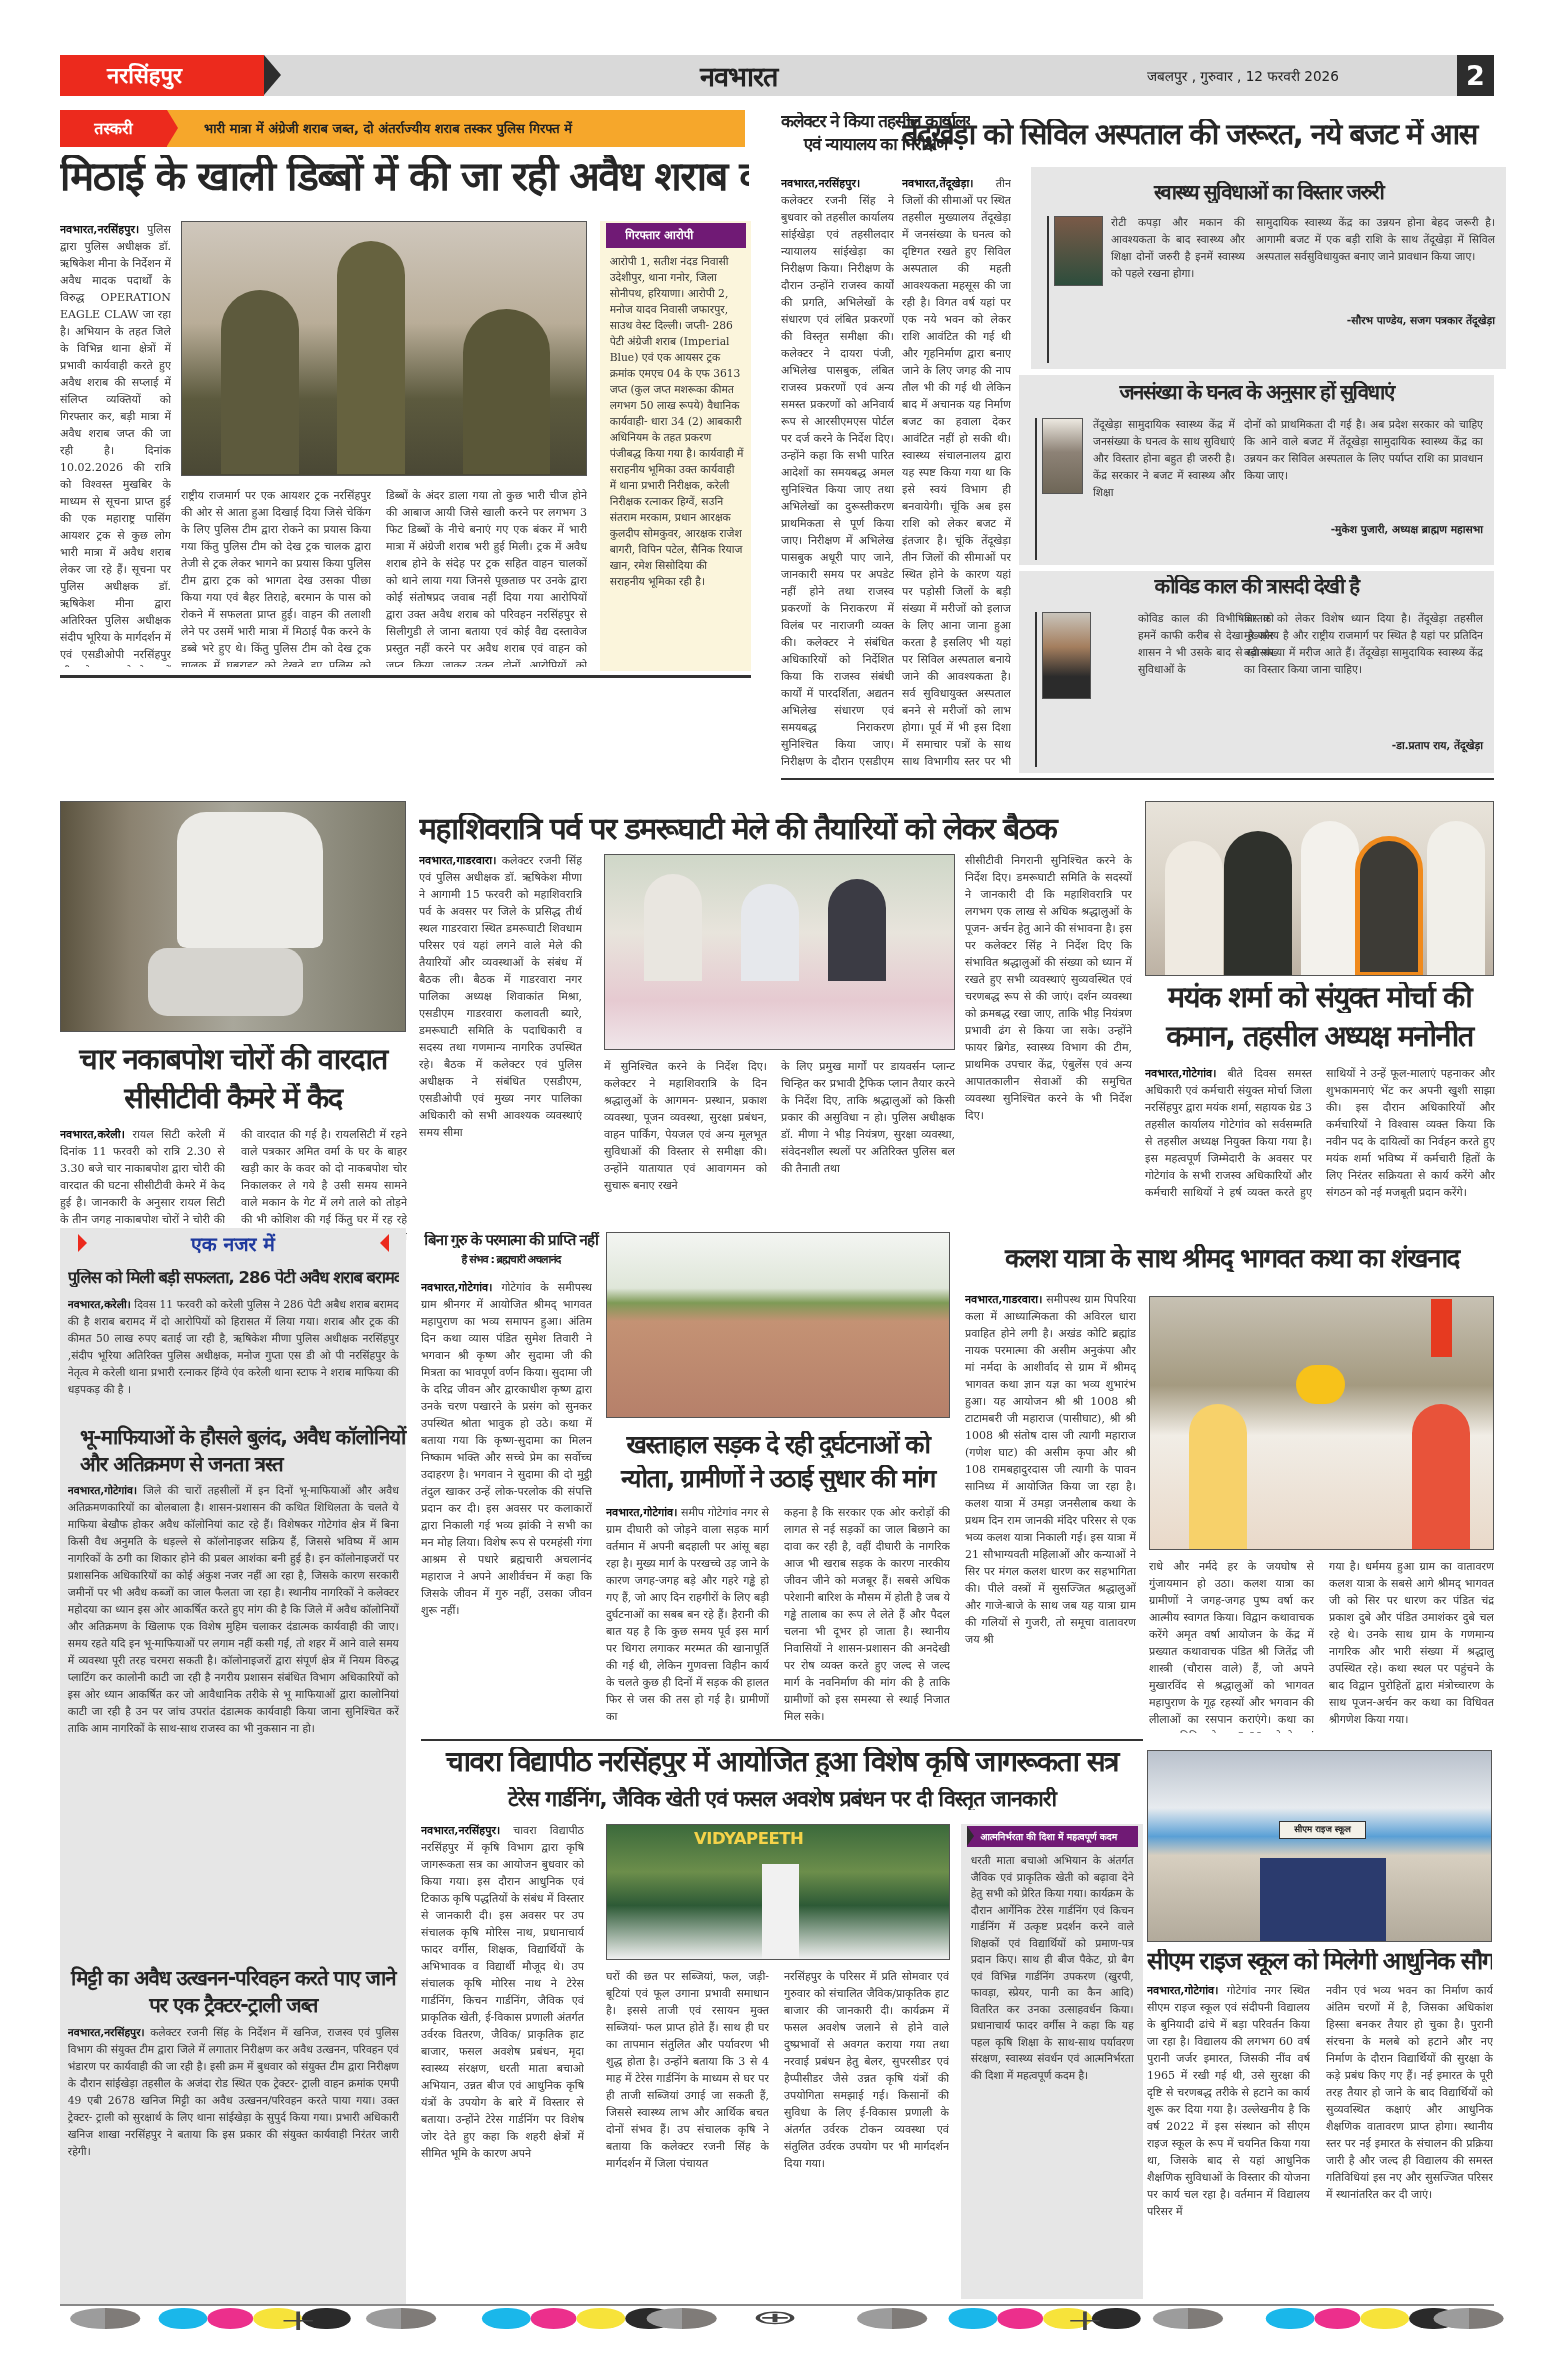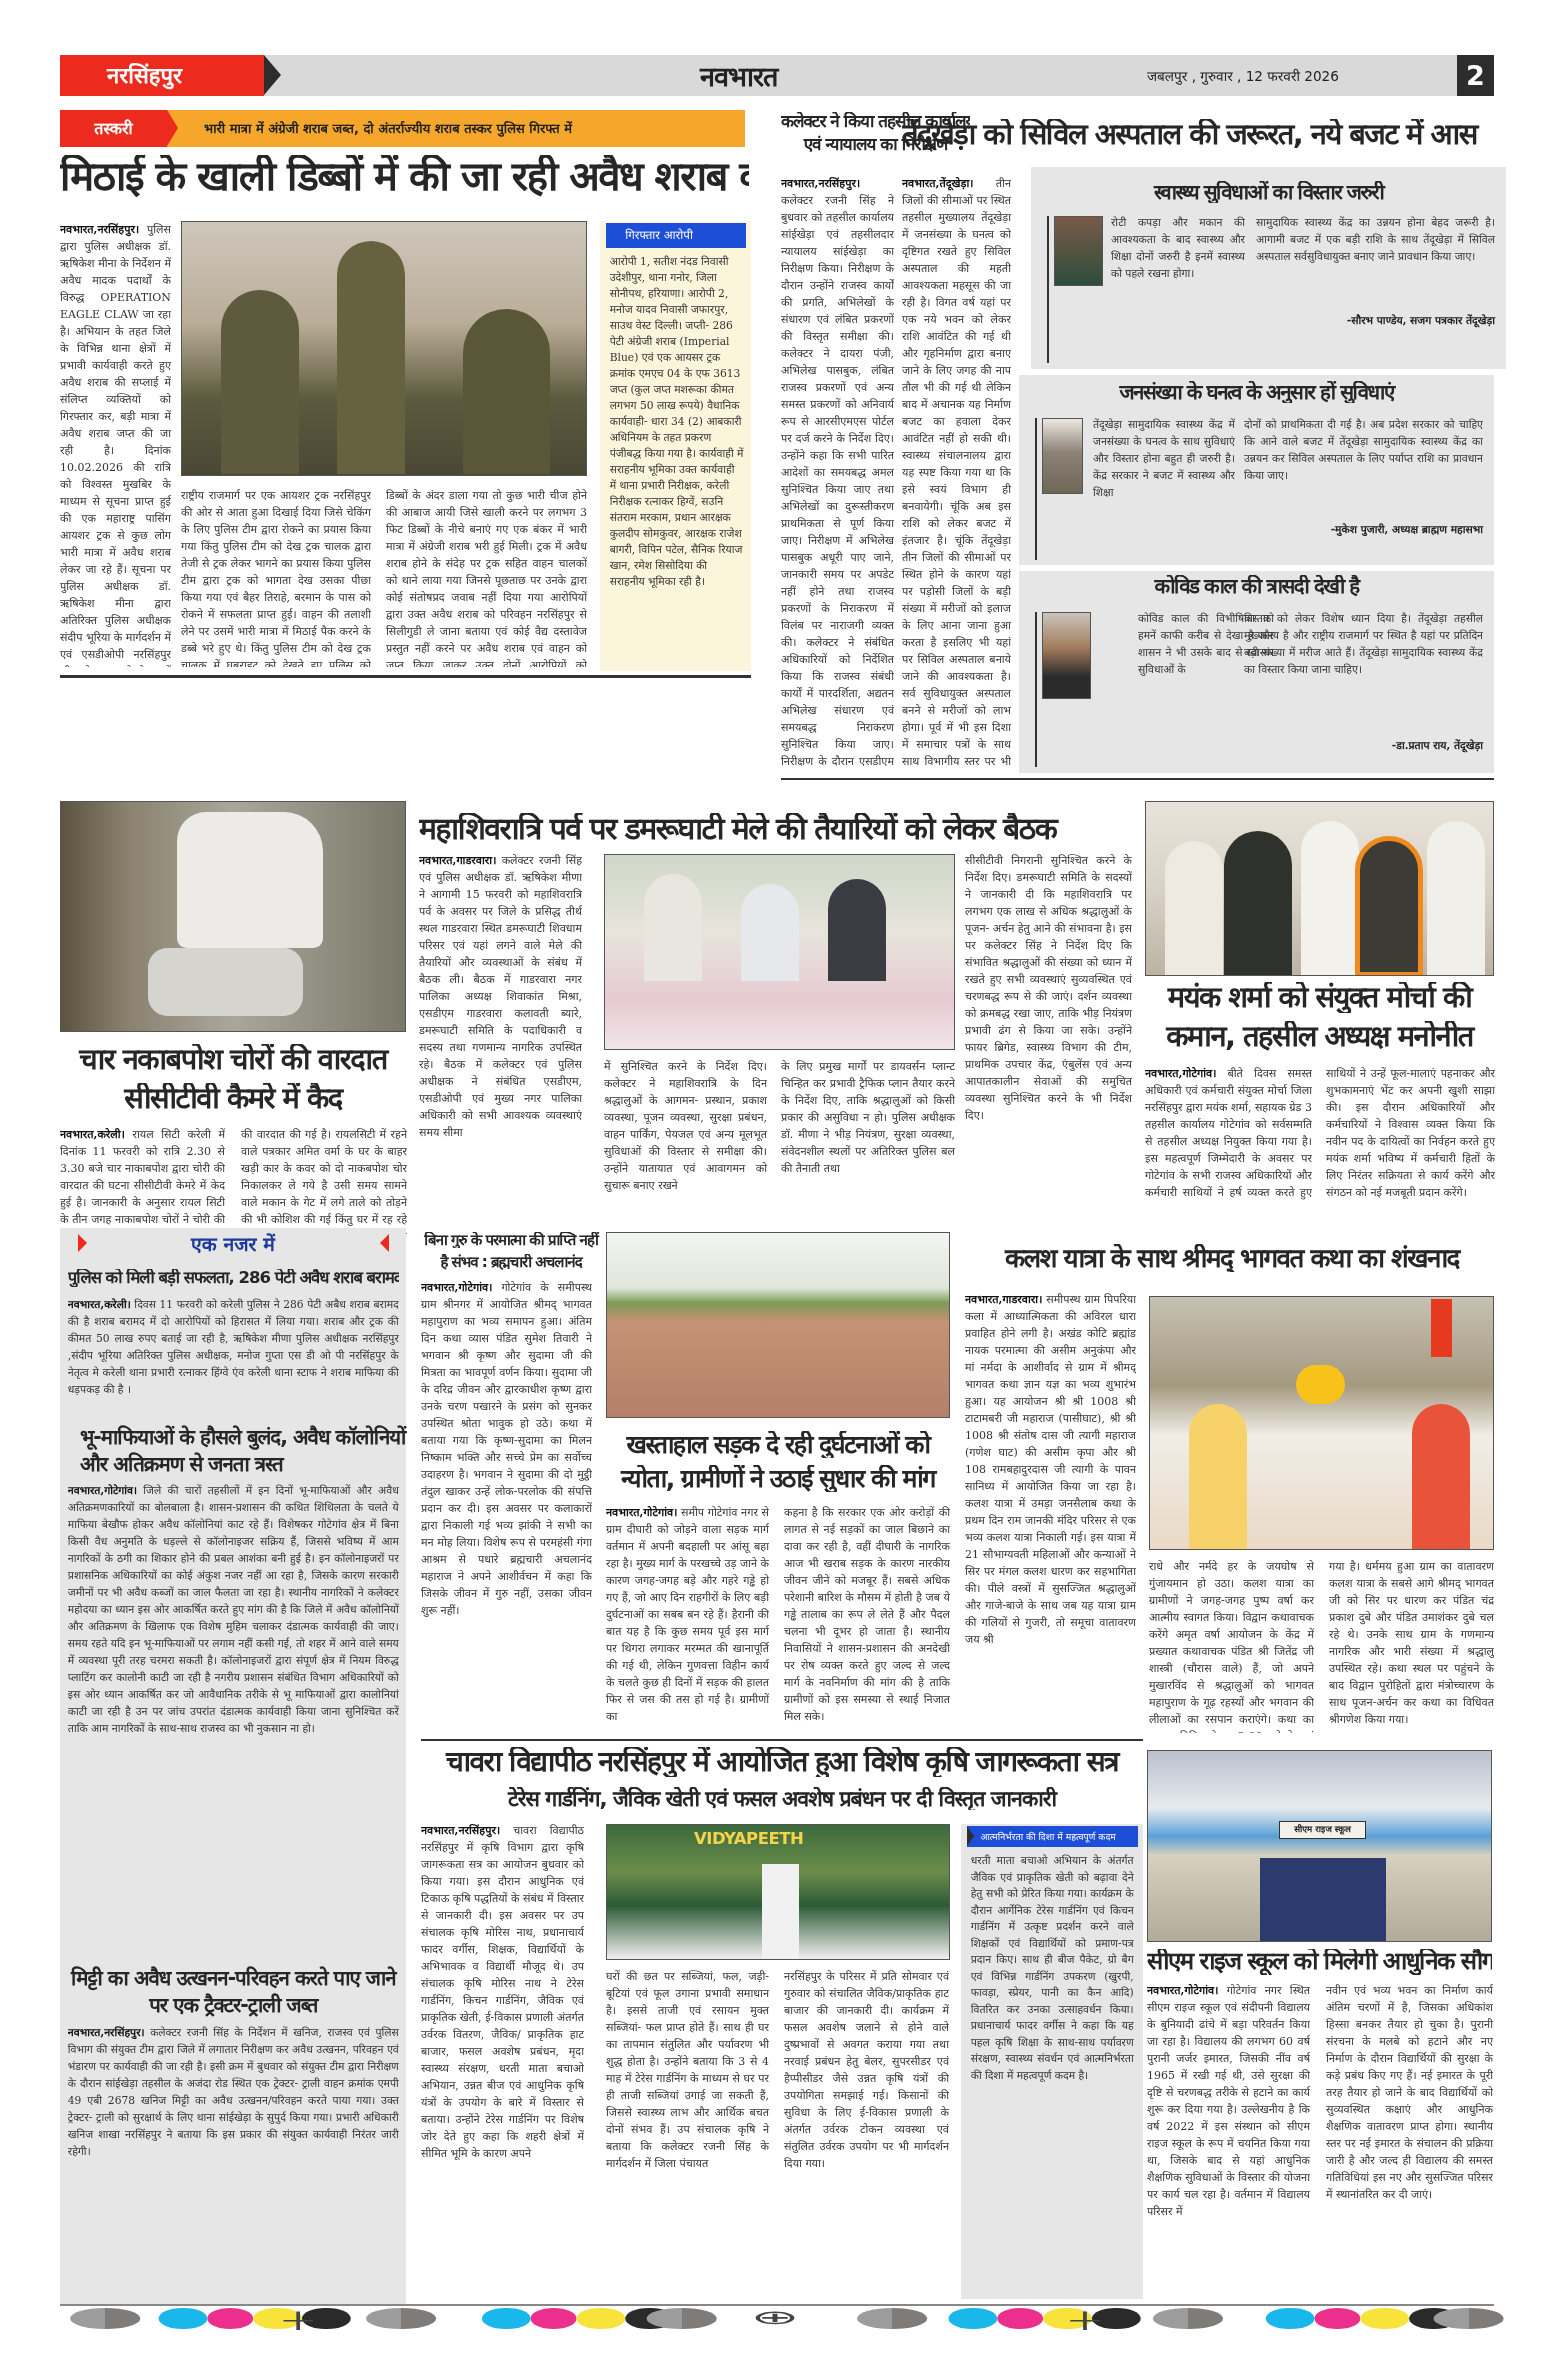--- a/index.html
+++ b/index.html
@@ -20,21 +20,21 @@
   #mast-date { left: 1087px; top: 10.7px; font-size: 13.6px; color: #222; }
   #mast-page { left: 1397px; top: 0; width: 37px; height: 41px; background: #2d2d2d; color: #fff; font-size: 27px; font-weight: bold; text-align: center; line-height: 41px; }
 
   
   #kicker-tag { left: 60px; top: 110px; width: 107px; height: 37px; background: #ec2a1d; color: #fff; font-size: 16px; font-weight: bold; line-height: 37px; text-align: center; }
   #kicker-bar { left: 167px; top: 110px; width: 578px; height: 37px; background: #f6a72b; font-size: 13px; font-weight: bold; color: #222; line-height: 37px; padding-left: 37px; }
   #kicker-arrow { left: 167px; top: 110px; width: 0; height: 0; border-top: 18.4px solid transparent; border-bottom: 18.4px solid transparent; border-left: 11.6px solid #ec2a1d; }
 
   .box-gray { background: #e6e6e6; }
   .box-yellow { background: #fbf5dc; }
-  .tag-red { background: #1d4ed8; color: #fff; font-weight: normal; }
+  .tag-red { background: #701a75; color: #fff; font-weight: bold; }
   .reg { width: 15.5px; height: 21.3px; border-radius: 50%; display: inline-block; }
 </style>
 </head>
 <body>
 
 <div class="abs" id="mast">
   <div class="abs" id="mast-section">नरसिंहपुर</div>
   <div class="abs" id="mast-arrow" style="left:204px"></div>
   <div class="abs" id="mast-paper">नवभारत</div>
   <div class="abs" id="mast-date">जबलपुर , गुरुवार , 12 फरवरी 2026</div>
@@ -140,21 +140,21 @@
   <div class="abs txt" style="left:7.8px;top:68px;width:331px;height:121px;font-size:10.7px;line-height:17px;"><span class="lead">नवभारत,करेली।</span> दिवस 11 फरवरी को करेली पुलिस ने 286 पेटी अबैध शराब बरामद की है शराब बरामद में दो आरोपियों को हिरासत में लिया गया। शराब और ट्रक की कीमत 50 लाख रुपए बताई जा रही है, ऋषिकेश मीणा पुलिस अधीक्षक नरसिंहपुर ,संदीप भूरिया अतिरिक्त पुलिस अधीक्षक, मनोज गुप्ता एस डी ओ पी नरसिंहपुर के नेतृत्व मे करेली थाना प्रभारी रत्नाकर हिंग्वे एंव करेली थाना स्टाफ ने शराब माफिया की धड़पकड़ की है ।</div>
 
   <div class="abs" style="left:20px;top:196px;width:331px;font-family:'DejaVu Sans',sans-serif;font-weight:bold;font-size:20.4px;line-height:27px;letter-spacing:-1px;color:#262626;">भू-माफियाओं के हौसले बुलंद, अवैध कॉलोनियों और अतिक्रमण से जनता त्रस्त</div>
   <div class="abs txt" style="left:7.8px;top:254px;width:331px;height:417px;font-size:10.7px;line-height:17px;"><span class="lead">नवभारत,गोटेगांव।</span> जिले की चारों तहसीलों में इन दिनों भू-माफियाओं और अवैध अतिक्रमणकारियों का बोलबाला है। शासन-प्रशासन की कथित शिथिलता के चलते ये माफिया बेखौफ होकर अवैध कॉलोनियां काट रहे हैं। विशेषकर गोटेगांव क्षेत्र में बिना किसी वैध अनुमति के धड़ल्ले से कॉलोनाइजर सक्रिय हैं, जिससे भविष्य में आम नागरिकों के ठगी का शिकार होने की प्रबल आशंका बनी हुई है। इन कॉलोनाइजरों पर प्रशासनिक अधिकारियों का कोई अंकुश नजर नहीं आ रहा है, जिसके कारण सरकारी जमीनों पर भी अवैध कब्जों का जाल फैलता जा रहा है। स्थानीय नागरिकों ने कलेक्टर महोदया का ध्यान इस ओर आकर्षित करते हुए मांग की है कि जिले में अवैध कॉलोनियों और अतिक्रमण के खिलाफ एक विशेष मुहिम चलाकर दंडात्मक कार्यवाही की जाए। समय रहते यदि इन भू-माफियाओं पर लगाम नहीं कसी गई, तो शहर में आने वाले समय में व्यवस्था पूरी तरह चरमरा सकती है। कॉलोनाइजरों द्वारा संपूर्ण क्षेत्र में नियम विरुद्ध प्लाटिंग कर कालोनी काटी जा रही है नगरीय प्रशासन संबंधित विभाग अधिकारियों को इस ओर ध्यान आकर्षित कर जो आवैधानिक तरीके से भू माफियाओं द्वारा कालोनियां काटी जा रही है उन पर जांच उपरांत दंडात्मक कार्यवाही किया जाना सुनिश्चित करें ताकि आम नागरिकों के साथ-साथ राजस्व का भी नुकसान ना हो।</div>
 
   <div class="abs" style="left:7.8px;top:737px;width:331px;font-family:'DejaVu Sans',sans-serif;font-weight:bold;font-size:20.4px;line-height:27px;letter-spacing:-1px;text-align:center;color:#262626;">मिट्टी का अवैध उत्खनन-परिवहन करते पाए जाने पर एक ट्रैक्टर-ट्राली जब्त</div>
   <div class="abs txt" style="left:7.8px;top:796px;width:331px;height:272px;font-size:10.7px;line-height:17px;"><span class="lead">नवभारत,नरसिंहपुर।</span> कलेक्टर रजनी सिंह के निर्देशन में खनिज, राजस्व एवं पुलिस विभाग की संयुक्त टीम द्वारा जिले में लगातार निरीक्षण कर अवैध उत्खनन, परिवहन एवं भंडारण पर कार्यवाही की जा रही है। इसी क्रम में बुधवार को संयुक्त टीम द्वारा निरीक्षण के दौरान सांईखेड़ा तहसील के अजंदा रोड स्थित एक ट्रेक्टर- ट्राली वाहन क्रमांक एमपी 49 एबी 2678 खनिज मिट्टी का अवैध उत्खनन/परिवहन करते पाया गया। उक्त ट्रेक्टर- ट्राली को सुरक्षार्थ के लिए थाना सांईखेड़ा के सुपुर्द किया गया। प्रभारी अधिकारी खनिज शाखा नरसिंहपुर ने बताया कि इस प्रकार की संयुक्त कार्यवाही निरंतर जारी रहेगी।</div>
 </div>
 
 <div class="abs hl" style="left:421px;top:1232px;width:180px;font-size:15px;letter-spacing:-1px;text-align:center;">बिना गुरु के परमात्मा की प्राप्ति नहीं</div>
-<div class="abs hl" style="left:421px;top:1254px;width:180px;font-size:15px;letter-spacing:-1px;text-align:center;">है संभव : ब्रह्मचारी अचलानंद</div>
+<div class="abs hl" style="left:421px;top:1254px;width:180px;font-size:11px;letter-spacing:-1px;text-align:center;">है संभव : ब्रह्मचारी अचलानंद</div>
 <div class="abs txt" style="left:421px;top:1279px;width:171px;height:451px;"><span class="lead">नवभारत,गोटेगांव।</span> गोटेगांव के समीपस्थ ग्राम श्रीनगर में आयोजित श्रीमद् भागवत महापुराण का भव्य समापन हुआ। अंतिम दिन कथा व्यास पंडित सुमेश तिवारी ने भगवान श्री कृष्ण और सुदामा जी की मित्रता का भावपूर्ण वर्णन किया। सुदामा जी के दरिद्र जीवन और द्वारकाधीश कृष्ण द्वारा उनके चरण पखारने के प्रसंग को सुनकर उपस्थित श्रोता भावुक हो उठे। कथा में बताया गया कि कृष्ण-सुदामा का मिलन निष्काम भक्ति और सच्चे प्रेम का सर्वोच्च उदाहरण है। भगवान ने सुदामा की दो मुट्ठी तंदुल खाकर उन्हें लोक-परलोक की संपत्ति प्रदान कर दी। इस अवसर पर कलाकारों द्वारा निकाली गई भव्य झांकी ने सभी का मन मोह लिया। विशेष रूप से परमहंसी गंगा आश्रम से पधारे ब्रह्मचारी अचलानंद महाराज ने अपने आशीर्वचन में कहा कि जिसके जीवन में गुरु नहीं, उसका जीवन शुरू नहीं।</div>
 
 <div class="abs photo" style="left:606px;top:1232px;width:344px;height:186px;background:linear-gradient(180deg,#f3f5f2 0%,#dfe6d9 30%,#7e9a56 38%,#c49274 48%,#b6806a 100%);"></div>
 <div class="abs hl" style="left:606px;top:1431px;width:344px;font-size:25px;text-align:center;">खस्ताहाल सड़क दे रही दुर्घटनाओं को</div>
 <div class="abs hl" style="left:606px;top:1465px;width:344px;font-size:25px;text-align:center;">न्योता, ग्रामीणों ने उठाई सुधार की मांग</div>
 <div class="abs txt" style="left:606px;top:1504px;width:163px;height:225px;"><span class="lead">नवभारत,गोटेगांव।</span> समीप गोटेगांव नगर से ग्राम दीघारी को जोड़ने वाला सड़क मार्ग वर्तमान में अपनी बदहाली पर आंसू बहा रहा है। मुख्य मार्ग के परखच्चे उड़ जाने के कारण जगह-जगह बड़े और गहरे गड्ढे हो गए हैं, जो आए दिन राहगीरों के लिए बड़ी दुर्घटनाओं का सबब बन रहे हैं। हैरानी की बात यह है कि कुछ समय पूर्व इस मार्ग पर थिगरा लगाकर मरम्मत की खानापूर्ति की गई थी, लेकिन गुणवत्ता विहीन कार्य के चलते कुछ ही दिनों में सड़क की हालत फिर से जस की तस हो गई है। ग्रामीणों का</div>
 <div class="abs txt" style="left:784px;top:1504px;width:166px;height:225px;">कहना है कि सरकार एक ओर करोड़ों की लागत से नई सड़कों का जाल बिछाने का दावा कर रही है, वहीं दीघारी के नागरिक आज भी खराब सड़क के कारण नारकीय जीवन जीने को मजबूर हैं। सबसे अधिक परेशानी बारिश के मौसम में होती है जब ये गड्ढे तालाब का रूप ले लेते हैं और पैदल चलना भी दूभर हो जाता है। स्थानीय निवासियों ने शासन-प्रशासन की अनदेखी पर रोष व्यक्त करते हुए जल्द से जल्द मार्ग के नवनिर्माण की मांग की है ताकि ग्रामीणों को इस समस्या से स्थाई निजात मिल सके।</div>
 
 <div class="abs hl" style="left:970px;top:1244px;width:524px;font-size:26px;text-align:center;">कलश यात्रा के साथ श्रीमद् भागवत कथा का शंखनाद</div>
 <div class="abs txt" style="left:965px;top:1291px;width:171px;height:442px;"><span class="lead">नवभारत,गाडरवारा।</span> समीपस्थ ग्राम पिपरिया कला में आध्यात्मिकता की अविरल धारा प्रवाहित होने लगी है। अखंड कोटि ब्रह्मांड नायक परमात्मा की असीम अनुकंपा और मां नर्मदा के आशीर्वाद से ग्राम में श्रीमद् भागवत कथा ज्ञान यज्ञ का भव्य शुभारंभ हुआ। यह आयोजन श्री श्री 1008 श्री टाटामबरी जी महाराज (पासीघाट), श्री श्री 1008 श्री संतोष दास जी त्यागी महाराज (गणेश घाट) की असीम कृपा और श्री 108 रामबहादुरदास जी त्यागी के पावन सानिध्य में आयोजित किया जा रहा है। कलश यात्रा में उमड़ा जनसैलाब कथा के प्रथम दिन राम जानकी मंदिर परिसर से एक भव्य कलश यात्रा निकाली गई। इस यात्रा में 21 सौभाग्यवती महिलाओं और कन्याओं ने सिर पर मंगल कलश धारण कर सहभागिता की। पीले वस्त्रों में सुसज्जित श्रद्धालुओं और गाजे-बाजे के साथ जब यह यात्रा ग्राम की गलियों से गुजरी, तो समूचा वातावरण जय श्री</div>

